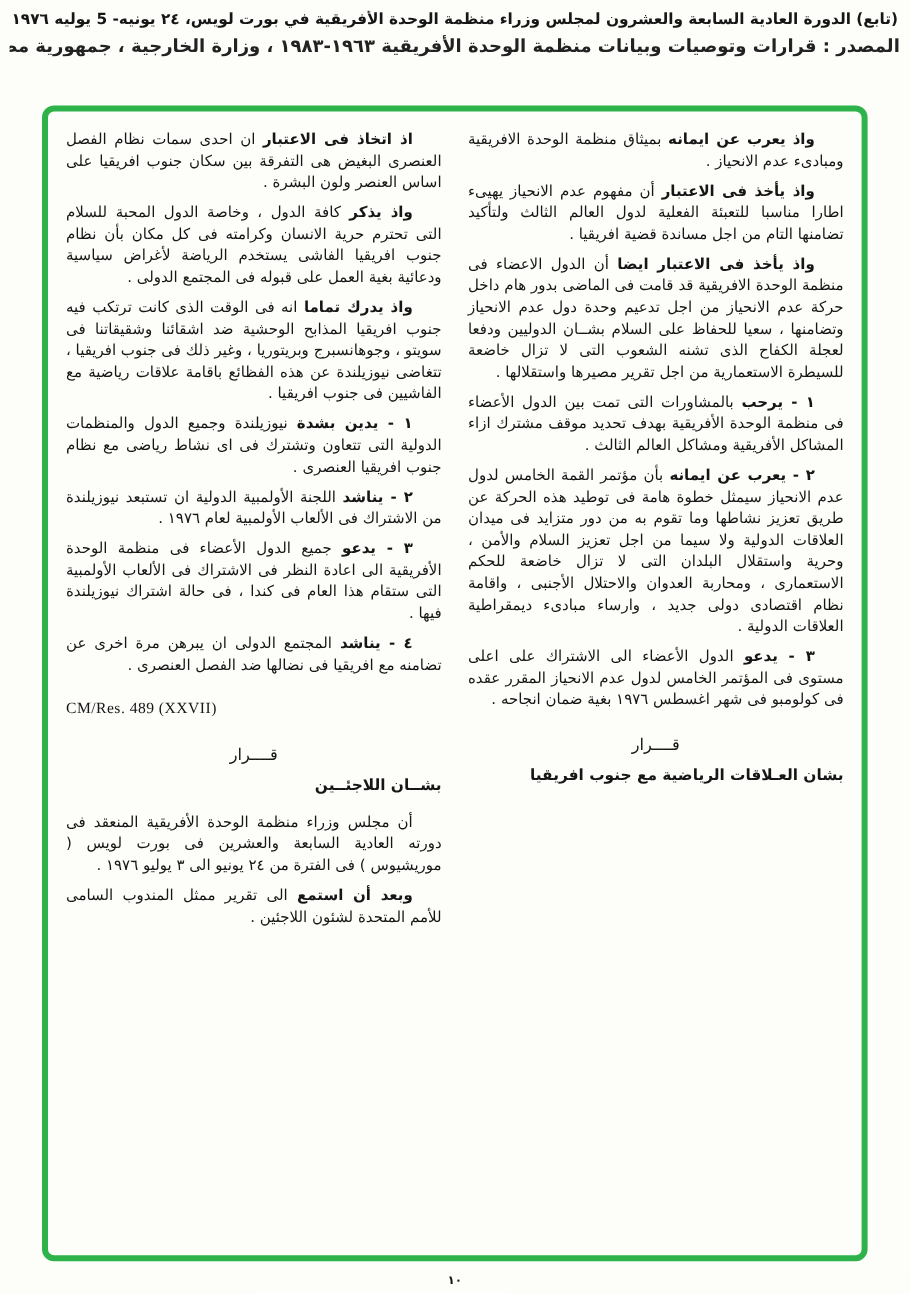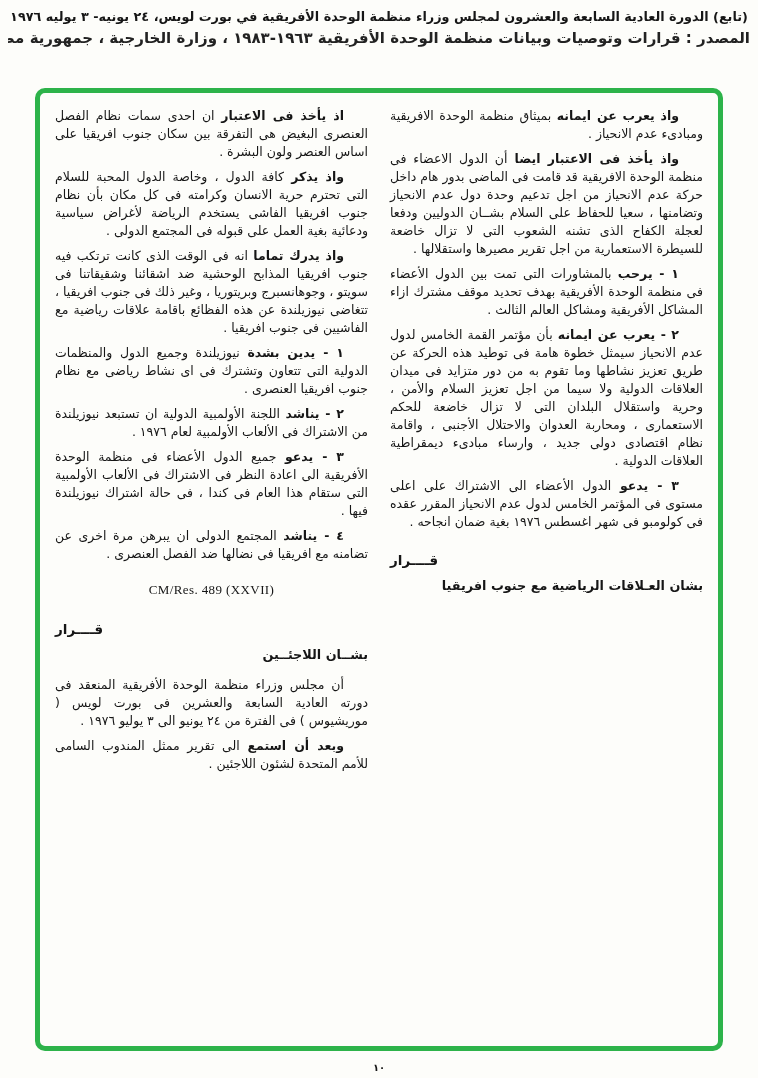--- a/index.html
+++ b/index.html
@@ -28,64 +28,65 @@
   }
 
   .columns { display:flex; gap:22px; align-items:flex-start; direction:rtl; }
   .col { flex:1 1 0; min-width:0; text-align:justify; font-size:12.5px; line-height:1.44; }
 
   .para { margin:0 0 7px; }
   .para.body { text-indent:24px; }
   .para .lead { font-weight:bold; }
 
   .para.code {
-    direction:ltr; text-align:center; text-indent:0;
+    direction:ltr; text-align:left; text-indent:0;
     font-family:"Liberation Serif","DejaVu Serif",serif;
     font-size:13px; letter-spacing:0.4px;
     margin:18px 0 8px;
   }
   .para.heading {
-    text-align:left; text-indent:0;
-    font-weight:bold; font-size:13.5px;
+    text-align:center; text-indent:0;
+    font-weight:normal; font-size:13.5px;
     margin:20px 0 7px;
   }
   .para.subheading {
     text-align:right; text-indent:0;
     font-weight:bold; font-size:12.8px;
     margin:0 0 11px;
   }
 
   .page-number {
     position:absolute; bottom:5px; left:0; width:100%;
     text-align:center; font-size:10px; font-weight:bold;
   }
 </style>
 </head>
 <body>
 
 <div class="page">
 
   <header class="doc-header">
-    <div class="h1">(تابع) الدورة العادية السابعة والعشرون لمجلس وزراء منظمة الوحدة الأفريقية في بورت لويس، ٢٤ يونيه- ٣ يوليه ١٩٧٦</div>
+    <div class="h1">(تابع) الدورة العادية السابعة والعشرون لمجلس وزراء منظمة الوحدة الأفريقية في بورت لويس، ٢٤ يونيه- 5 يوليه ١٩٧٦</div>
     <div class="h2">المصدر : قرارات وتوصيات وبيانات منظمة الوحدة الأفريقية ١٩٦٣-١٩٨٣ ، وزارة الخارجية ، جمهورية مصر العربية ، ط ١٩٨٥ ، ص ٣٧٢-٤٠٥</div>
   </header>
 
   <div class="frame">
     <div class="columns">
       <div class="col" id="col-right">
           <div class="para body"><b class="lead">واذ يعرب عن ايمانه</b> <span>بميثاق منظمة الوحدة الافريقية ومبادىء عدم الانحياز .</span></div>
+          <div class="para body"><b class="lead">واذ يأخذ فى الاعتبار</b> <span>أن مفهوم عدم الانحياز يهيىء اطارا مناسبا للتعبئة الفعلية لدول العالم الثالث ولتأكيد تضامنها التام من اجل مساندة قضية افريقيا .</span></div>
           <div class="para body"><b class="lead">واذ يأخذ فى الاعتبار ايضا</b> <span>أن الدول الاعضاء فى منظمة الوحدة الافريقية قد قامت فى الماضى بدور هام داخل حركة عدم الانحياز من اجل تدعيم وحدة دول عدم الانحياز وتضامنها ، سعيا للحفاظ على السلام بشــان الدوليين ودفعا لعجلة الكفاح الذى تشنه الشعوب التى لا تزال خاضعة للسيطرة الاستعمارية من اجل تقرير مصيرها واستقلالها .</span></div>
           <div class="para body"><b class="lead">١ - يرحب</b> <span>بالمشاورات التى تمت بين الدول الأعضاء فى منظمة الوحدة الأفريقية بهدف تحديد موقف مشترك ازاء المشاكل الأفريقية ومشاكل العالم الثالث .</span></div>
           <div class="para body"><b class="lead">٢ - يعرب عن ايمانه</b> <span>بأن مؤتمر القمة الخامس لدول عدم الانحياز سيمثل خطوة هامة فى توطيد هذه الحركة عن طريق تعزيز نشاطها وما تقوم به من دور متزايد فى ميدان العلاقات الدولية ولا سيما من اجل تعزيز السلام والأمن ، وحرية واستقلال البلدان التى لا تزال خاضعة للحكم الاستعمارى ، ومحاربة العدوان والاحتلال الأجنبى ، واقامة نظام اقتصادى دولى جديد ، وارساء مبادىء ديمقراطية العلاقات الدولية .</span></div>
           <div class="para body"><b class="lead">٣ - يدعو</b> <span>الدول الأعضاء الى الاشتراك على اعلى مستوى فى المؤتمر الخامس لدول عدم الانحياز المقرر عقده فى كولومبو فى شهر اغسطس ١٩٧٦ بغية ضمان انجاحه .</span></div>
           <div class="para heading">قــــرار</div>
           <div class="para subheading">بشان العـلاقات الرياضية مع جنوب افريقيا</div>
         </div>
       <div class="col" id="col-left">
-          <div class="para body"><b class="lead">اذ يأخذ فى الاعتبار</b> <span>ان احدى سمات نظام الفصل العنصرى البغيض هى التفرقة بين سكان جنوب افريقيا على اساس العنصر ولون البشرة .</span></div>
+          <div class="para body"><b class="lead">اذ اتخاذ فى الاعتبار</b> <span>ان احدى سمات نظام الفصل العنصرى البغيض هى التفرقة بين سكان جنوب افريقيا على اساس العنصر ولون البشرة .</span></div>
           <div class="para body"><b class="lead">واذ يذكر</b> <span>كافة الدول ، وخاصة الدول المحبة للسلام التى تحترم حرية الانسان وكرامته فى كل مكان بأن نظام جنوب افريقيا الفاشى يستخدم الرياضة لأغراض سياسية ودعائية بغية العمل على قبوله فى المجتمع الدولى .</span></div>
           <div class="para body"><b class="lead">واذ يدرك تماما</b> <span>انه فى الوقت الذى كانت ترتكب فيه جنوب افريقيا المذابح الوحشية ضد اشقائنا وشقيقاتنا فى سويتو ، وجوهانسبرج وبريتوريا ، وغير ذلك فى جنوب افريقيا ، تتغاضى نيوزيلندة عن هذه الفظائع باقامة علاقات رياضية مع الفاشيين فى جنوب افريقيا .</span></div>
           <div class="para body"><b class="lead">١ - يدين بشدة</b> <span>نيوزيلندة وجميع الدول والمنظمات الدولية التى تتعاون وتشترك فى اى نشاط رياضى مع نظام جنوب افريقيا العنصرى .</span></div>
           <div class="para body"><b class="lead">٢ - يناشد</b> <span>اللجنة الأولمبية الدولية ان تستبعد نيوزيلندة من الاشتراك فى الألعاب الأولمبية لعام ١٩٧٦ .</span></div>
           <div class="para body"><b class="lead">٣ - يدعو</b> <span>جميع الدول الأعضاء فى منظمة الوحدة الأفريقية الى اعادة النظر فى الاشتراك فى الألعاب الأولمبية التى ستقام هذا العام فى كندا ، فى حالة اشتراك نيوزيلندة فيها .</span></div>
           <div class="para body"><b class="lead">٤ - يناشد</b> <span>المجتمع الدولى ان يبرهن مرة اخرى عن تضامنه مع افريقيا فى نضالها ضد الفصل العنصرى .</span></div>
           <div class="para code">CM/Res. 489 (XXVII)</div>
           <div class="para heading">قــــرار</div>
           <div class="para subheading">بشــان اللاجئــين</div>
           <div class="para body"><span>أن مجلس وزراء منظمة الوحدة الأفريقية المنعقد فى دورته العادية السابعة والعشرين فى بورت لويس ( موريشيوس ) فى الفترة من ٢٤ يونيو الى ٣ يوليو ١٩٧٦ .</span></div>

